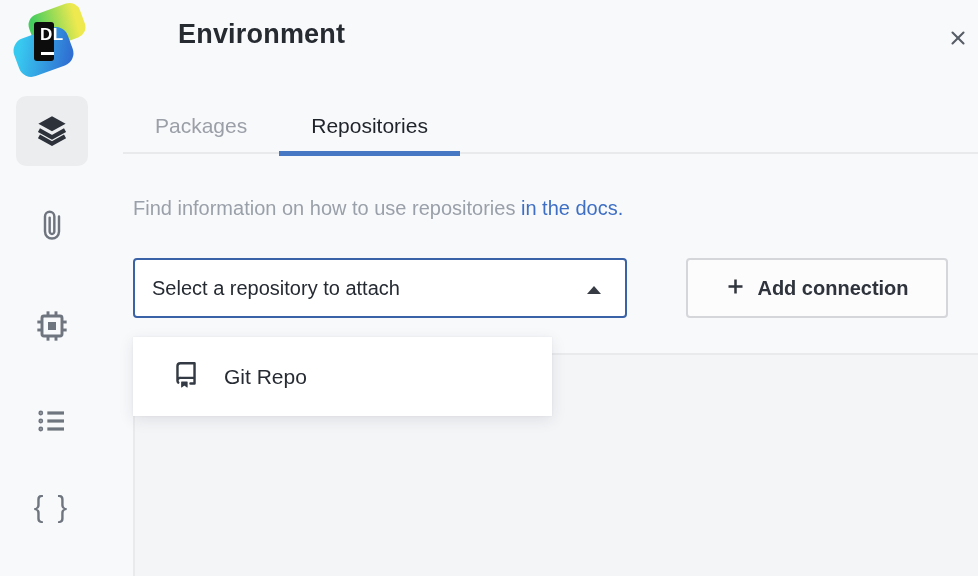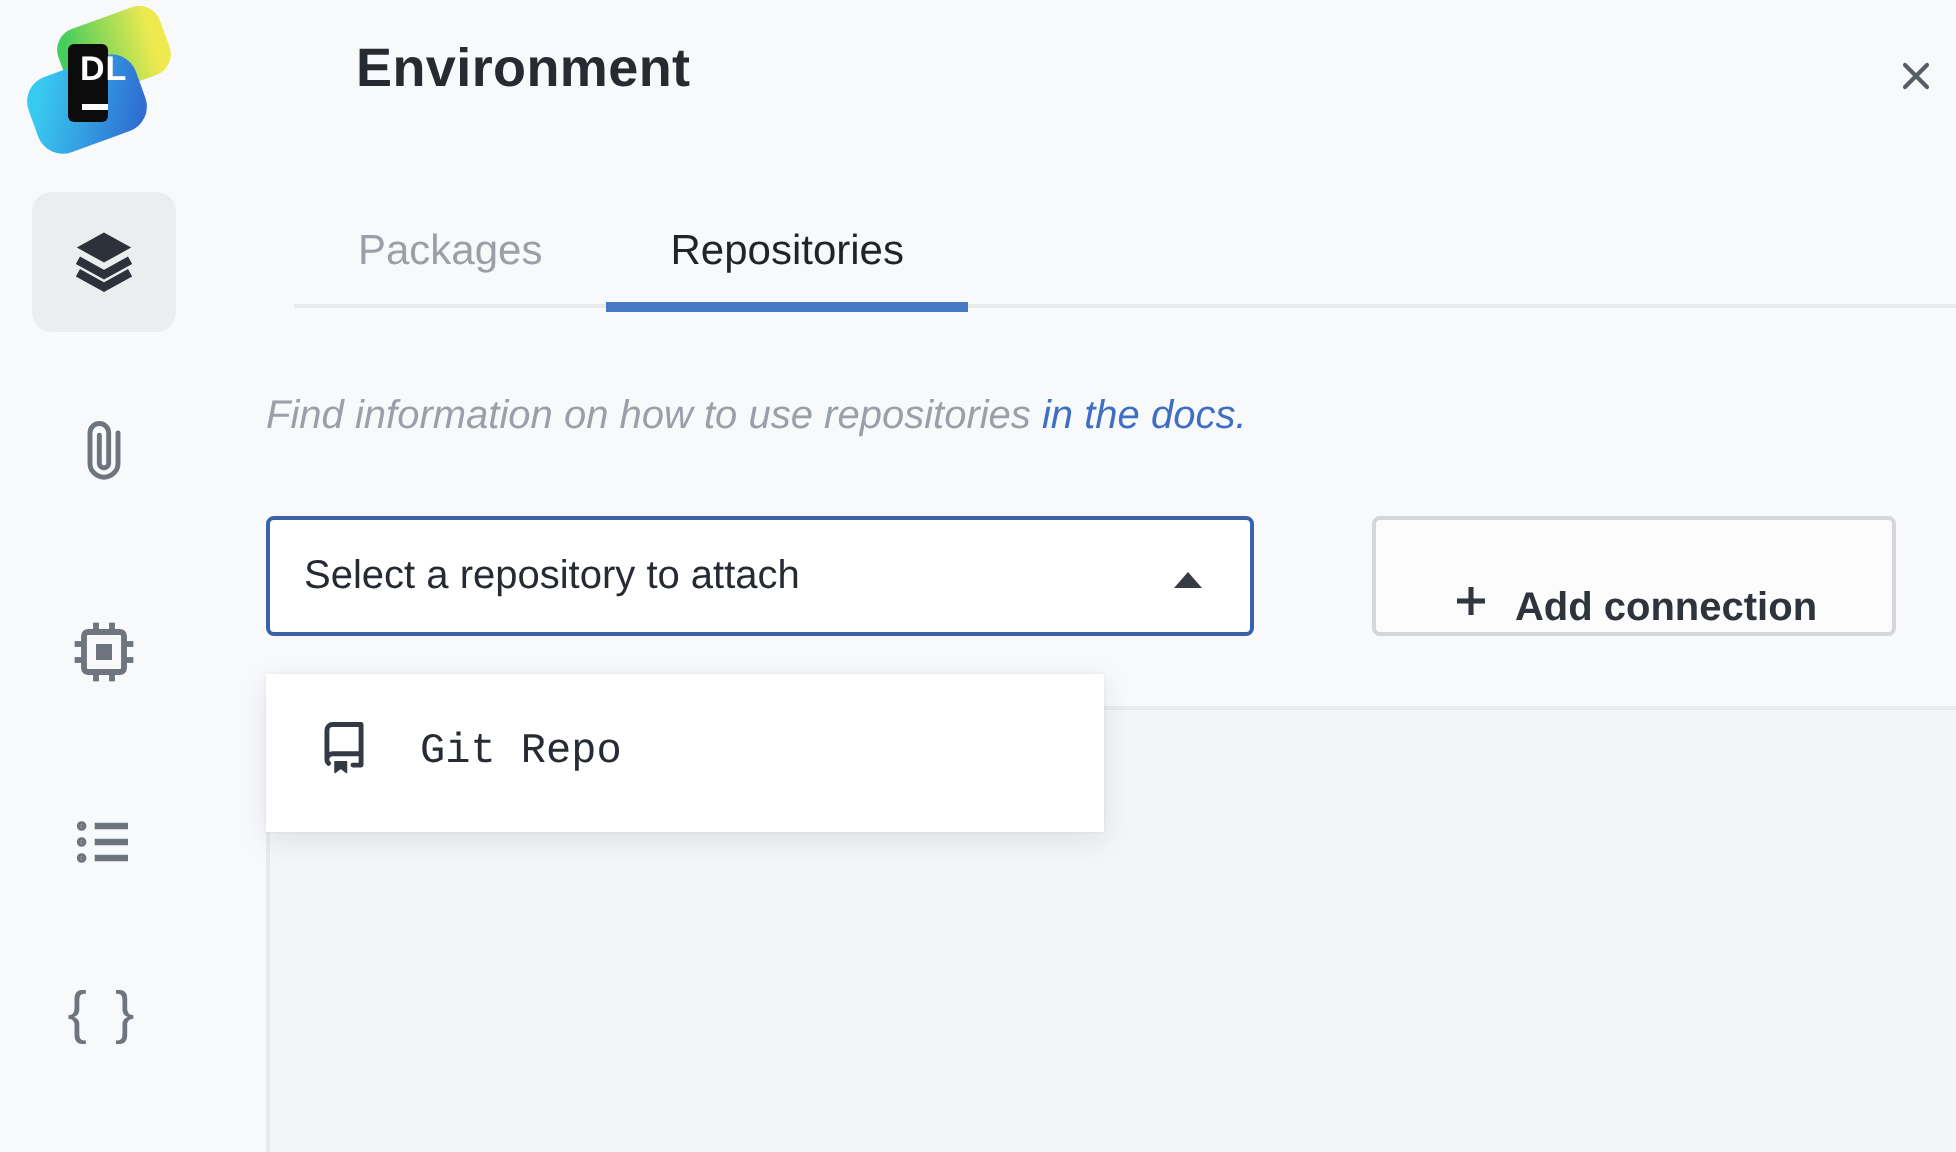--- a/index.html
+++ b/index.html
@@ -26,56 +26,56 @@
       display:flex; align-items:center; justify-content:center; cursor:pointer; }
 
   
   .side-item { position:absolute; left:16px; width:72px; height:70px; border-radius:10px;
       display:flex; align-items:center; justify-content:center; cursor:pointer; }
   .side-item.active { background:#ebedef; }
   .side-item svg { display:block; }
   .braces { font-size:29px; color:#6f757e; letter-spacing:3px; font-weight:400; }
 
   
-  .tabs { position:absolute; left:147px; top:100px; right:0; height:54px;
+  .tabs { position:absolute; left:123px; top:100px; right:0; height:54px;
       border-bottom:2px solid #e8eaec; display:flex; }
   .tab { position:relative; padding:0 32px; font-size:21px; line-height:52px;
       color:#9b9fa7; cursor:pointer; white-space:nowrap; }
   .tab.active { color:#1f232a; }
   .tab.active::after { content:""; position:absolute; left:0; right:0; bottom:-4px;
       height:5px; background:#4678c4; }
 
   
-  .info { position:absolute; left:133px; top:197px; font-size:20px; color:#9aa0a9;font-style:italic; }
+  .info { position:absolute; left:133px; top:197px; font-size:20px; color:#9aa0a9; }
   .info .doc-link { color:#3e6fc4; cursor:pointer; }
   .info .suffix { color:#3e6fc4; }
 
   
   .select-box { position:absolute; left:133px; top:258px; width:494px; height:60px;
       background:#ffffff; border:2px solid #3a62a6; border-radius:4px;
       display:flex; align-items:center; cursor:pointer; }
   .select-box .label { margin-left:17px; font-size:20px; color:#262b33; }
   .select-arrow { position:absolute; right:24px; top:26px; width:0; height:0;
       border-left:7px solid transparent; border-right:7px solid transparent;
       border-bottom:8px solid #363b44; }
 
   .add-btn { position:absolute; left:686px; top:258px; width:262px; height:60px;
       background:#fcfcfd; border:2px solid #d4d6da; border-radius:4px;
-      display:flex; align-items:flex-end; justify-content:center; gap:11px; cursor:pointer; }
+      display:flex; align-items:center; justify-content:center; gap:11px; cursor:pointer; }
   .add-btn .btn-label { font-size:20px; font-weight:bold; color:#2e333c; }
 
   
   .panel { position:absolute; left:133px; top:353px; right:0; bottom:0;
       background:#f4f5f7; border-top:2px solid #e8eaec; border-left:2px solid #e8eaec; z-index:1; }
 
   
   .menu { position:absolute; left:133px; top:337px; width:419px; height:79px;
       background:#ffffff; z-index:5;
       box-shadow:0 4px 14px rgba(35,40,55,0.10), 0 0 2px rgba(35,40,55,0.06); }
-  .menu-item { display:flex; align-items:center; height:100%; padding-left:26px; gap:25px; cursor:pointer;font-family:Liberation Mono, monospace; }
+  .menu-item { display:flex; align-items:center; height:100%; padding-left:40px; gap:25px; cursor:pointer; }
   .menu-item .item-label { font-size:21px; color:#272b33; }
 </style>
 </head>
 <body>
 
 <div class="app">
 
   <div class="logo">
     <div class="blob blob-green"></div>
     <div class="blob blob-blue"></div>

